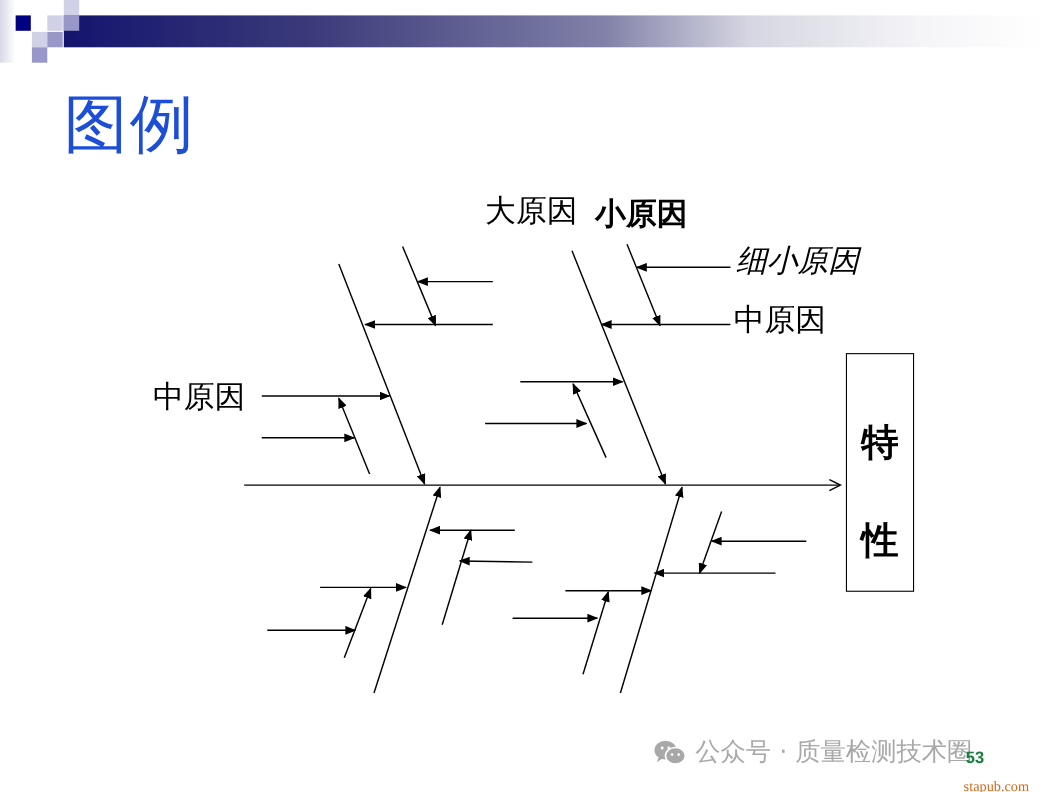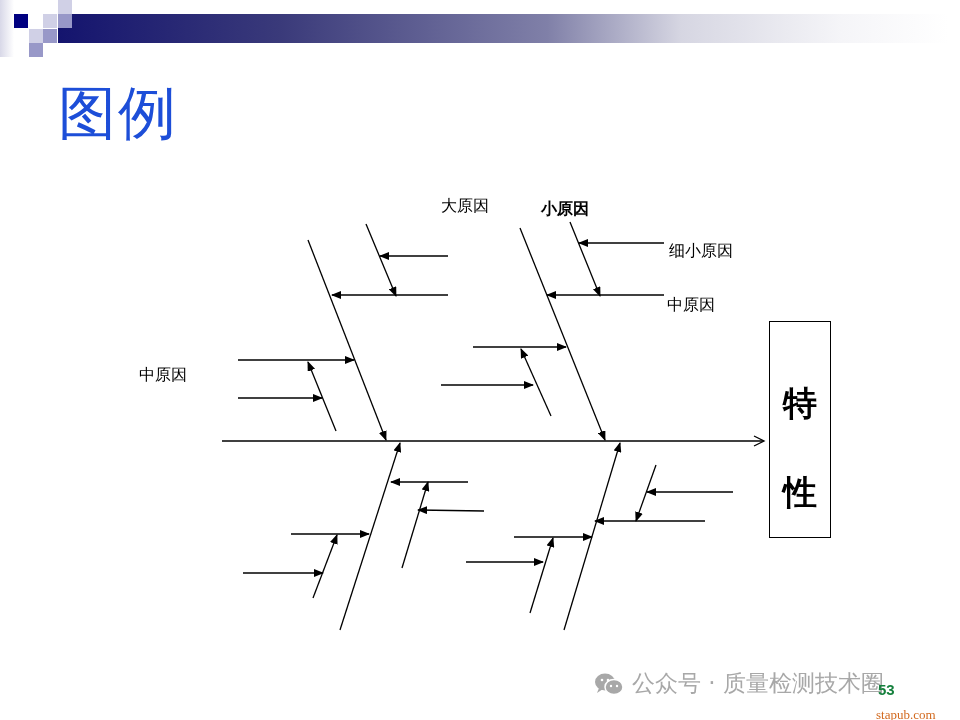--- a/index.html
+++ b/index.html
@@ -1,21 +1,21 @@
 <!DOCTYPE html>
 <html><head>
   <meta charset="utf-8">
   <style>
     html, body { margin: 0; padding: 0; }
     body { width: 960px; height: 720px; position: relative; background: #ffffff; overflow: hidden; font-family: "DejaVu Sans", "Liberation Sans", sans-serif; }
     .hdr-bar { position: absolute; left: 58px; top: 14px; width: 890px; height: 29px;
       background: linear-gradient(to right, #14146e 0%, #3a3a7a 25%, #8080a8 55%, #d6d6e2 70%, #f5f5f8 88%, #ffffff 100%); }
     .sq { position: absolute; width: 14px; height: 14px; }
     .title { position: absolute; left: 58px; top: 84px; font-size: 58px; color: #1d4ed8; letter-spacing: 2px; line-height: 1; }
-    .lbl { position: absolute; font-size: 16px; color: #000; line-height: 1; white-space: nowrap; margin-top: 20px; }
+    .lbl { position: absolute; font-size: 28px; color: #000; line-height: 1; white-space: nowrap; }
     .char-box { position: absolute; left: 769px; top: 321px; width: 62px; height: 217px; border: 1.5px solid #000; box-sizing: border-box; }
     .char { position: absolute; left: 0; width: 100%; text-align: center; font-size: 34px; font-weight: bold; color: #000; line-height: 1; }
     svg.fish { position: absolute; left: 0; top: 0; }
     .wm { position: absolute; left: 594px; top: 668px; font-size: 23px; color: #a8a8a8; white-space: nowrap; display: flex; align-items: center; gap: 8px; }
     .wm-icon { width: 30px; height: 24px; position: relative; }
     .page-num { position: absolute; left: 878px; top: 681px; font-size: 15px; font-weight: bold; color: #15803d; font-family: "Liberation Sans", sans-serif; }
     .site { position: absolute; left: 876px; top: 668px; font-size: 13px; color: #d2691e; font-family: "Liberation Serif", serif; margin-top: 39px; }
   </style>
 </head>
 <body>
@@ -72,21 +72,21 @@
     <line x1="656" y1="465" x2="636" y2="521" marker-end="url(#ah)"></line>
     <line x1="733" y1="492" x2="647" y2="492" marker-end="url(#ah)"></line>
     <line x1="514" y1="537" x2="592" y2="537" marker-end="url(#ah)"></line>
     <line x1="530" y1="613" x2="553" y2="538" marker-end="url(#ah)"></line>
     <line x1="466" y1="562" x2="543" y2="562" marker-end="url(#ah)"></line>
   </g>
 </svg>
 
 <div class="lbl" style="left:441px;top:178px;">大原因</div>
 <div class="lbl" style="left:541px;top:181px;font-weight:bold;">小原因</div>
-<div class="lbl" style="left:669px;top:223px;">细小原因</div>
+<div class="lbl" style="left:669px;top:223px;font-style:italic;">细小原因</div>
 <div class="lbl" style="left:667px;top:277px;">中原因</div>
 <div class="lbl" style="left:139px;top:347px;">中原因</div>
 
 <div class="char-box">
   <div class="char" style="top:64px;">特</div>
   <div class="char" style="top:153px;">性</div>
 </div>
 
 <div class="wm">
   <span class="wm-icon">

